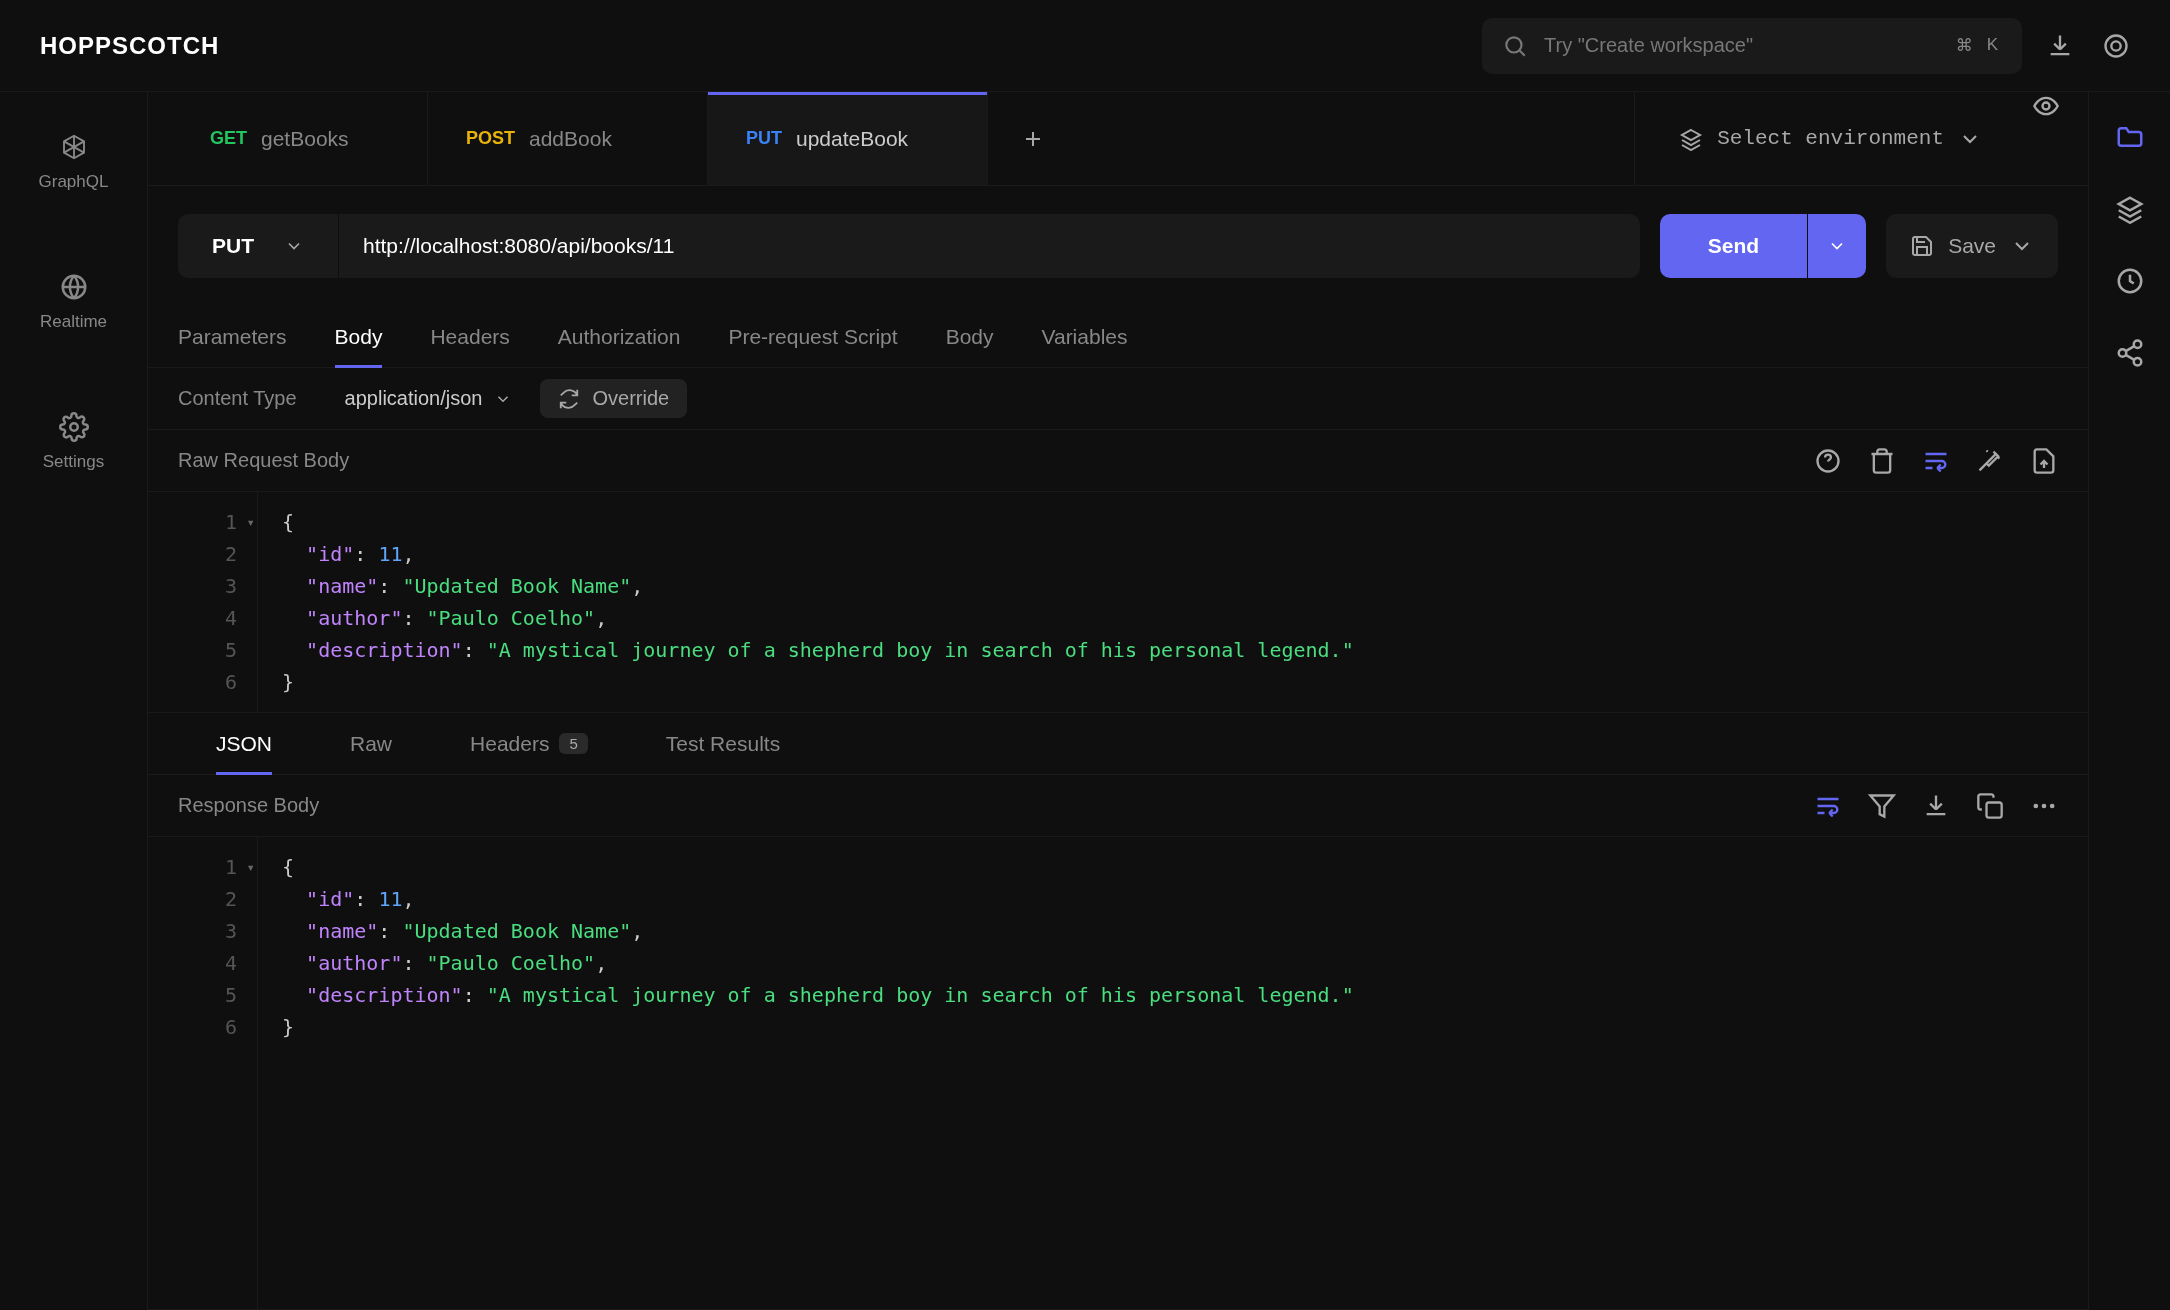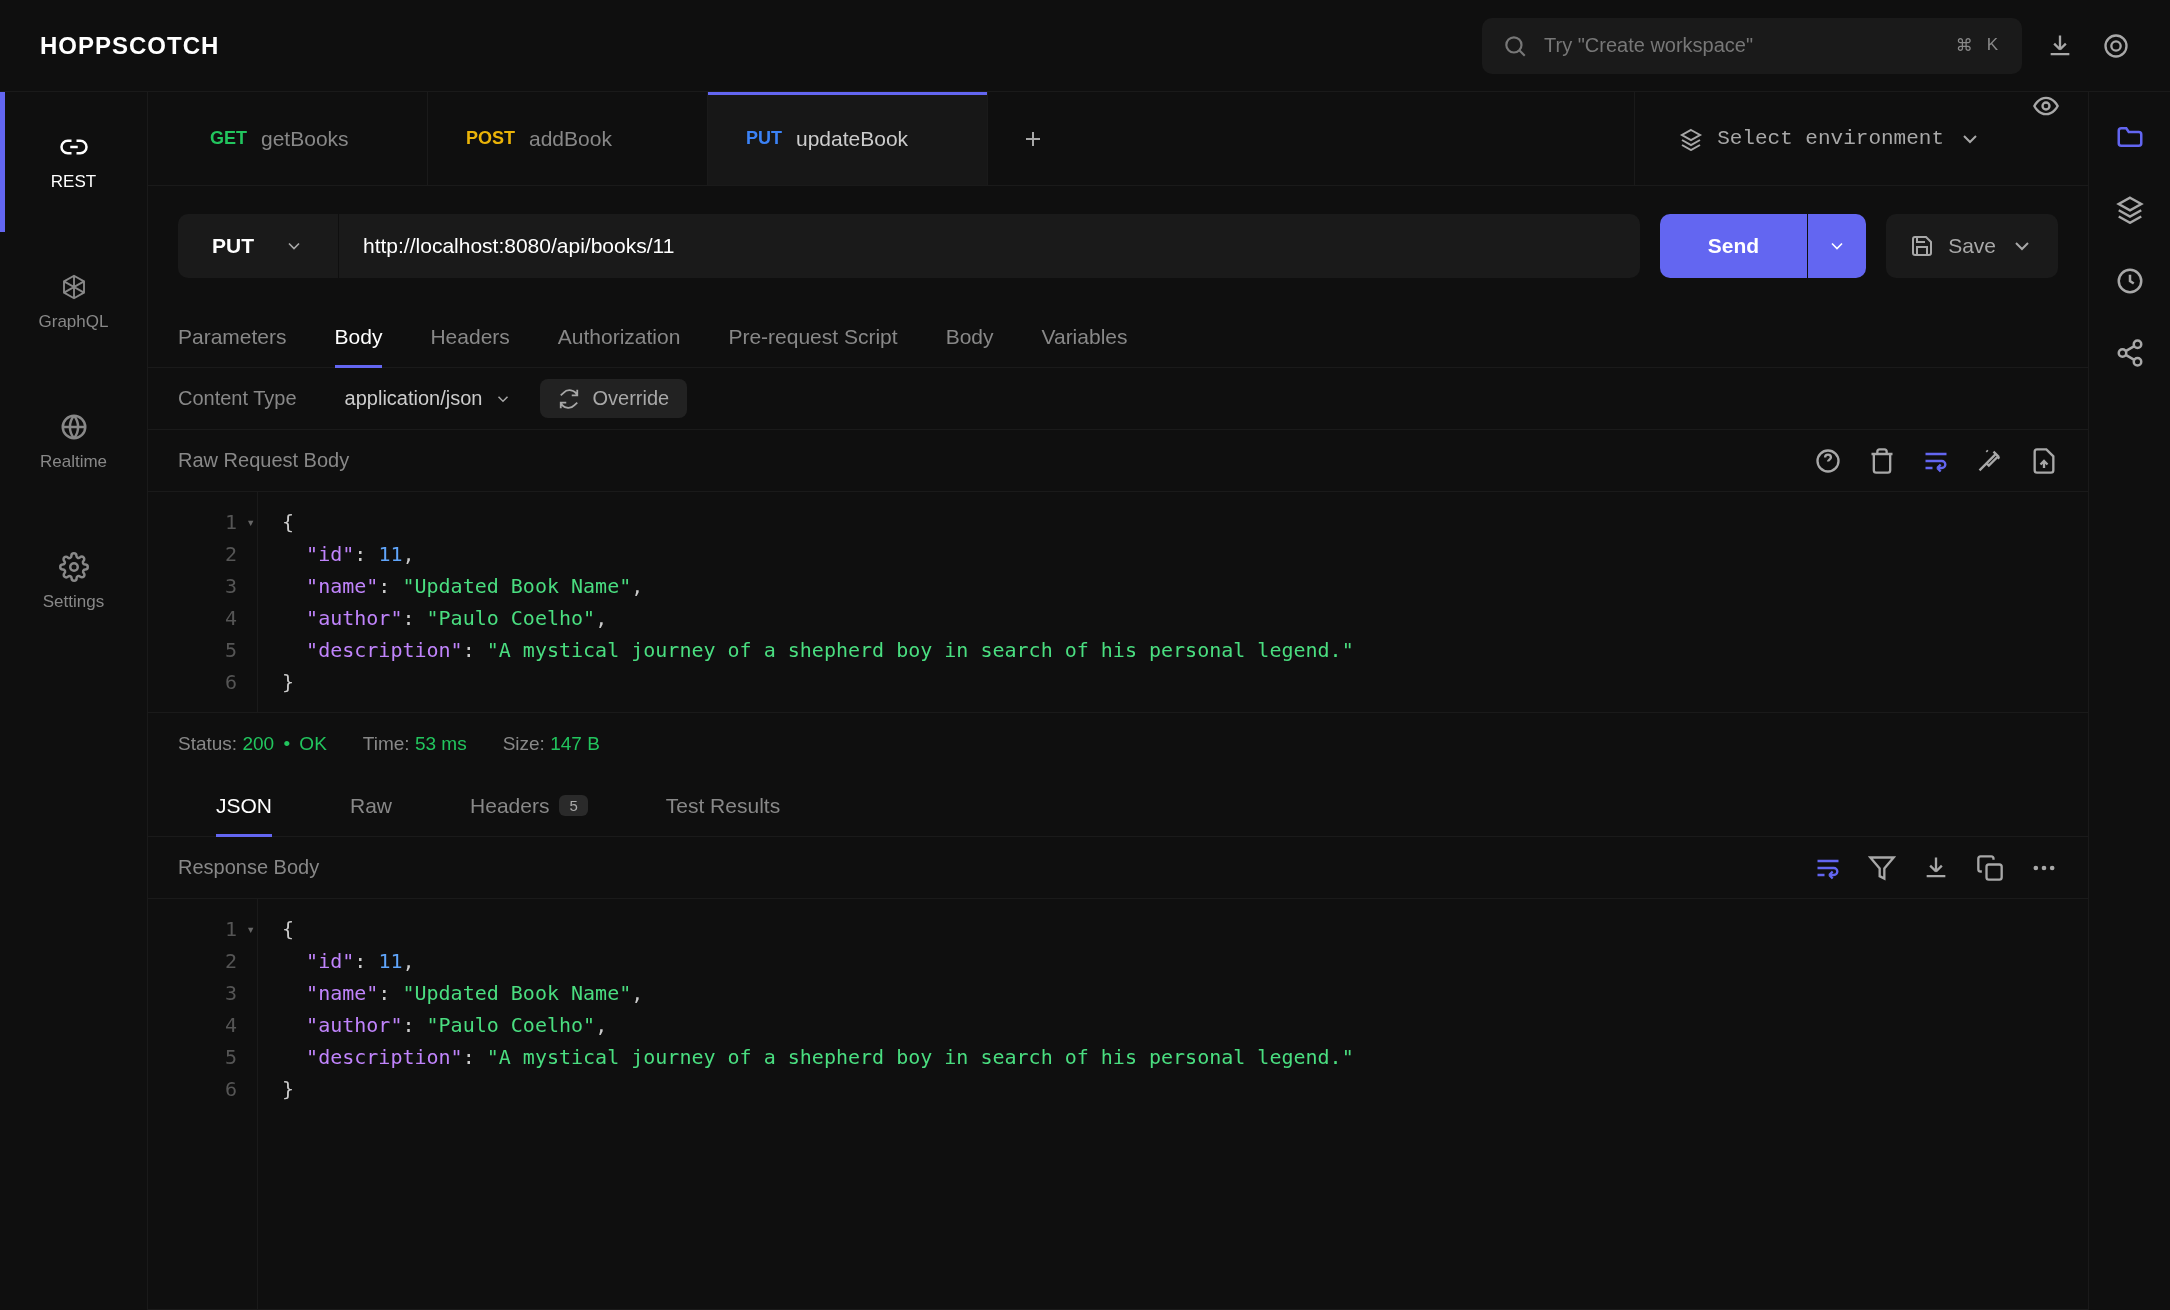--- a/index.html
+++ b/index.html
@@ -405,26 +405,20 @@
       <svg viewBox="0 0 24 24" fill="none" stroke-width="2">
           <circle cx="12" cy="12" r="9"></circle>
           <circle cx="12" cy="12" r="4"></circle>
         </svg>
     </div>
   </div>
 
   <div class="body-row">
 
     <div class="left-sidebar">
-      <div class="side-item active">
-        <svg viewBox="0 0 24 24" fill="none" stroke-width="2">
-            <path d="M9 12h6M10 7H7a5 5 0 000 10h3m4-10h3a5 5 0 010 10h-3"></path>
-          </svg>
-        <span class="side-label">REST</span>
-      </div>
       <div class="side-item">
         <svg viewBox="0 0 24 24" fill="none" stroke-width="1.5">
             <path d="M12 3l8 4.5v9L12 21l-8-4.5v-9L12 3z M12 3v18 M4 7.5l16 9 M20 7.5l-16 9"></path>
           </svg>
         <span class="side-label">GraphQL</span>
       </div>
       <div class="side-item">
         <svg viewBox="0 0 24 24" fill="none" stroke-width="2">
             <circle cx="12" cy="12" r="9"></circle>
             <path d="M3 12h18M12 3a14 14 0 010 18M12 3a14 14 0 000 18"></path>
@@ -572,25 +566,20 @@
         <div class="code">
           <div class="code-line"><span class="tok-brace">{</span></div>
           <div class="code-line">  <span class="tok-key">"<span>id</span>"</span><span class="tok-punct">: </span><span class="tok-num">11</span><span class="tok-punct">,</span></div>
           <div class="code-line">  <span class="tok-key">"<span>name</span>"</span><span class="tok-punct">: </span><span class="tok-str">"<span>Updated Book Name</span>"</span><span class="tok-punct">,</span></div>
           <div class="code-line">  <span class="tok-key">"<span>author</span>"</span><span class="tok-punct">: </span><span class="tok-str">"<span>Paulo Coelho</span>"</span><span class="tok-punct">,</span></div>
           <div class="code-line">  <span class="tok-key">"<span>description</span>"</span><span class="tok-punct">: </span><span class="tok-str">"<span>A mystical journey of a shepherd boy in search of his personal legend.</span>"</span></div>
           <div class="code-line"><span class="tok-brace">}</span></div>
         </div>
       </div>
 
-      <div class="status-row">
-        <span><span class="lbl">Status:</span> <span class="val">200</span><span class="status-dot">&nbsp;•&nbsp;</span><span class="val">OK</span></span>
-        <span><span class="lbl">Time:</span> <span class="val">53 ms</span></span>
-        <span><span class="lbl">Size:</span> <span class="val">147 B</span></span>
-      </div>
 
       <div class="resp-tabs">
         <div class="resp-tab active">JSON</div>
         <div class="resp-tab">Raw</div>
         <div class="resp-tab">
           <span>Headers</span>
           <span class="badge">5</span>
         </div>
         <div class="resp-tab">Test Results</div>
       </div>

